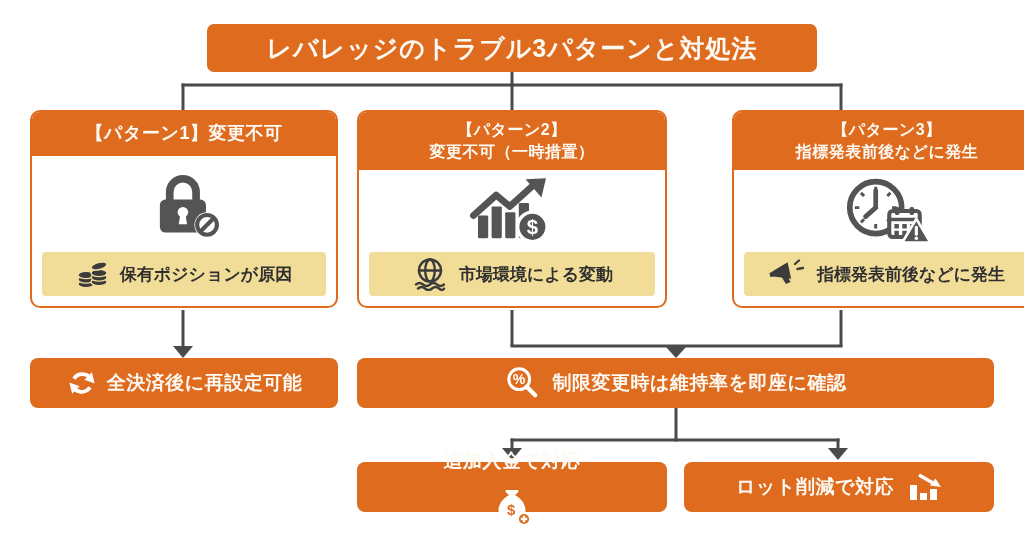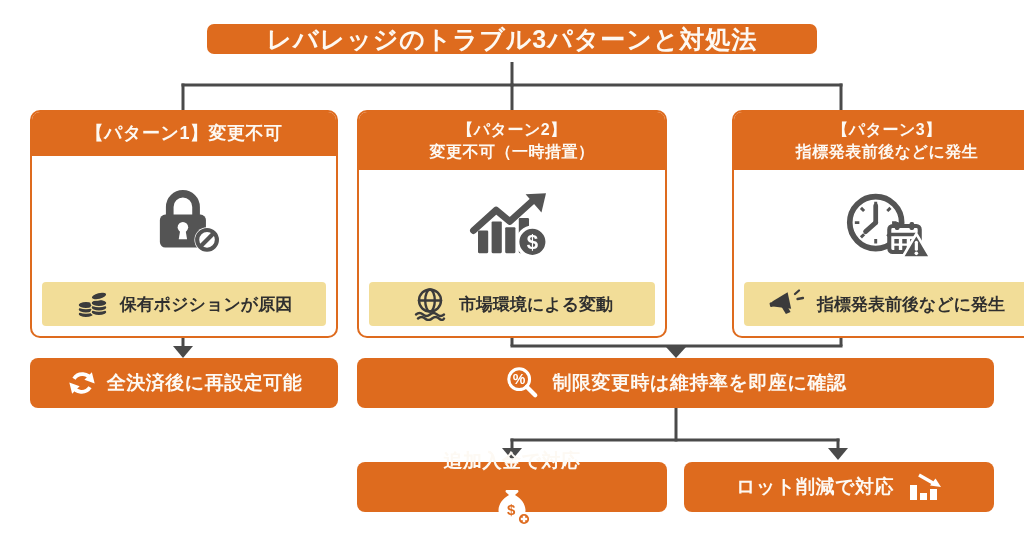--- a/index.html
+++ b/index.html
@@ -1,25 +1,25 @@
 <!DOCTYPE html>
 <html><head>
 <meta charset="utf-8">
 <style>
   * { margin:0; padding:0; box-sizing:border-box; }
   html,body { background:#ffffff; }
   body { font-family:"Liberation Sans", sans-serif; font-weight:700; }
   .canvas { position:relative; width:1024px; height:541px; background:#ffffff; overflow:hidden; }
   .connectors { position:absolute; left:0; top:0; width:1024px; height:541px; pointer-events:none; }
 
-  .title-banner { position:absolute; left:207px; top:24px; width:610px; height:30px;
+  .title-banner { position:absolute; left:207px; top:24px; width:610px; height:48px;
     background:#de6b1e; border-radius:7px; color:#fdf9f3; display:flex; align-items:center;
     justify-content:center; font-size:25px; letter-spacing:1px; }
 
-  .card { position:absolute; top:110px; height:228px; background:#ffffff;
+  .card { position:absolute; top:110px; height:198px; background:#ffffff;
     border:2px solid #de6b1e; border-radius:10px; overflow:hidden; display:flex; flex-direction:column; }
   .card1 { left:30px;  width:308px; }
   .card2 { left:357px; width:310px; }
   .card3 { left:684px; width:310px;margin-left:48px; }
   .card-header { background:#de6b1e; color:#fdf9f3; display:flex; flex-direction:column;
     align-items:center; justify-content:center; text-align:center; font-size:16px; line-height:1.4;
     letter-spacing:0.5px; }
   .card1 .card-header { height:44px; font-size:18px; }
   .card2 .card-header, .card3 .card-header { height:58px; }
   .card-body { flex:1; display:flex; flex-direction:column; align-items:center;

